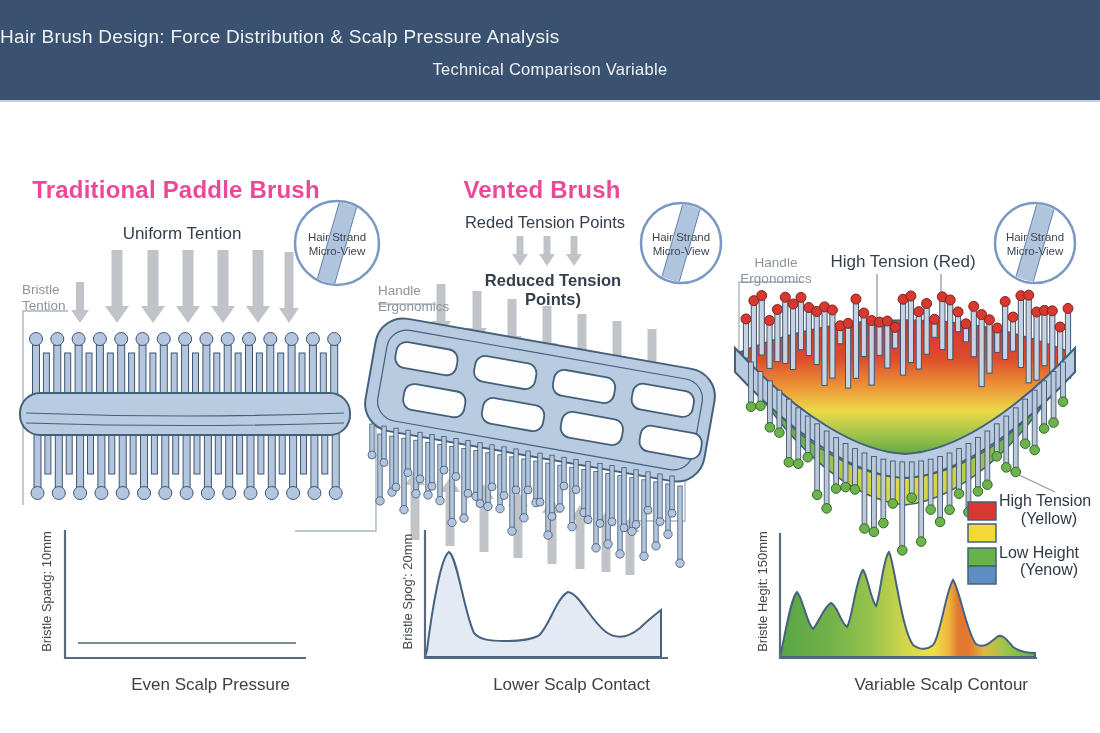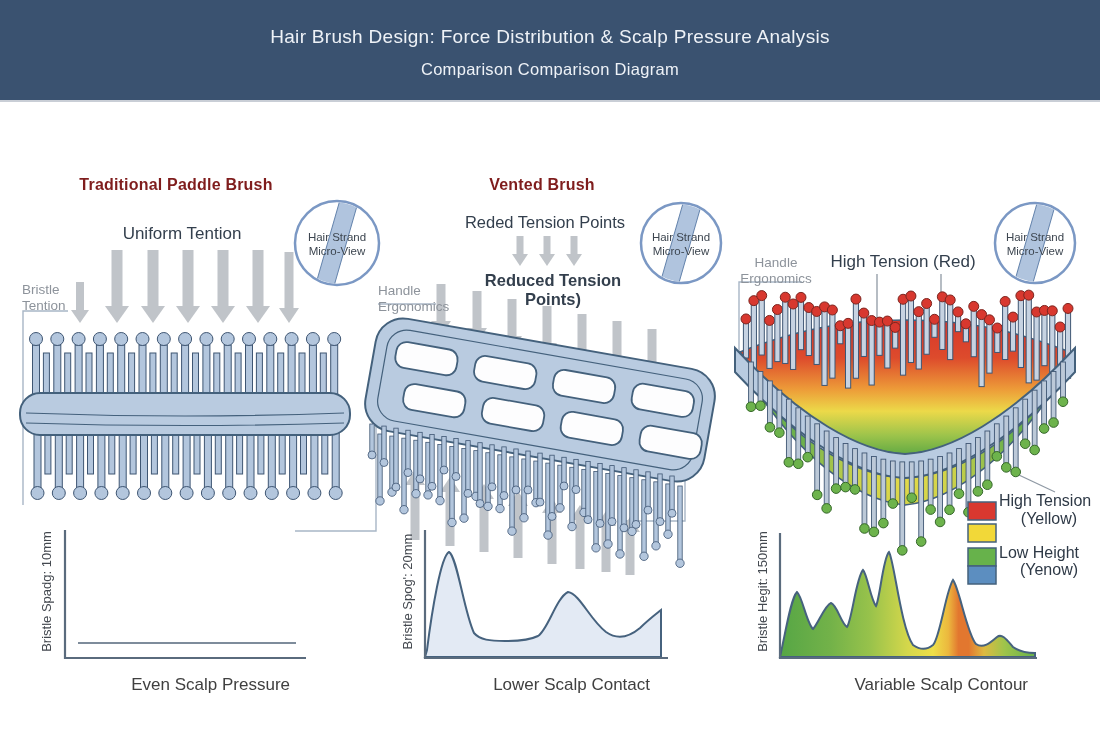--- a/index.html
+++ b/index.html
@@ -1,25 +1,25 @@
 <!DOCTYPE html>
 <html><head>
 <meta charset="utf-8">
 <style>
   html,body{margin:0;padding:0;background:#fff;}
   .page{position:relative;width:1100px;height:733px;background:#ffffff;overflow:hidden;
         font-family:"Liberation Sans",sans-serif;}
   .header{position:absolute;left:0;top:0;width:1100px;height:100px;background:#3a5270;
           border-bottom:2px solid #c9ced6;}
-  .header .t1{position:absolute;left:0;top:26px;width:1100px;text-align:center;
+  .header .t1{position:absolute;left:0;top:26px;width:1100px;
               color:#eef2f7;font-size:19px;font-weight:500;letter-spacing:.3px;}
   .header .t2{position:absolute;left:0;top:60px;width:1100px;text-align:center;
               color:#eef2f7;font-size:16.5px;font-weight:400;letter-spacing:.3px;}
   .lbl{position:absolute;}
-  .col-title{font-size:16px;font-weight:600;color:#7f1d1d;text-align:center;letter-spacing:.2px;}
+  .col-title{font-size:24px;font-weight:600;color:#ec4899;text-align:center;letter-spacing:.2px;}
   .annot{font-size:17px;font-weight:500;color:#333f4d;text-align:center;}
   .annot2{font-size:16.5px;font-weight:700;color:#333f4d;text-align:center;line-height:19px;}
   .gray{font-size:13.5px;color:#8d939b;line-height:16px;margin-top:12px;}
   .gray.center{text-align:center;}
   .caption{font-size:17px;font-weight:500;color:#404040;text-align:right;}
   .vlabel{position:absolute;width:150px;text-align:center;transform:rotate(-90deg);
           font-size:13px;color:#43484f;}
   .legtxt{font-size:16px;font-weight:500;color:#2e3946;line-height:17px;}
   svg{position:absolute;left:0;top:0;}
   svg text{font-family:"Liberation Sans",sans-serif;}
@@ -558,21 +558,21 @@
     <g stroke="#44617c" stroke-width="1.5">
       <rect x="968" y="502" width="28" height="18" fill="#d8382f"></rect>
       <rect x="968" y="524" width="28" height="18" fill="#f2d838"></rect>
       <rect x="968" y="548" width="28" height="18" fill="#67b24b"></rect>
       <rect x="968" y="566" width="28" height="18" fill="#5c8ec0"></rect>
     </g>
   </svg>
 
   <div class="header">
     <div class="t1">Hair Brush Design: Force Distribution &amp; Scalp Pressure Analysis</div>
-    <div class="t2">Comparison Comparison Diagram</div>
+    <div class="t2">Technical Comparison Variable</div>
   </div>
 
   <div class="lbl col-title" style="left:26px;top:176px;width:300px;">Traditional Paddle Brush</div>
   <div class="lbl annot" style="left:62px;top:224px;width:240px;">Uniform Tention</div>
   <div class="lbl gray" style="left:22px;top:270px;">
     <div>Bristle</div>
     <div>Tention</div>
   </div>
   <div class="vlabel" style="left:-29px;top:584px;">Bristle Spadg: 10mm</div>
   <div class="lbl caption" style="left:90px;top:675px;width:200px;">Even Scalp Pressure</div>

